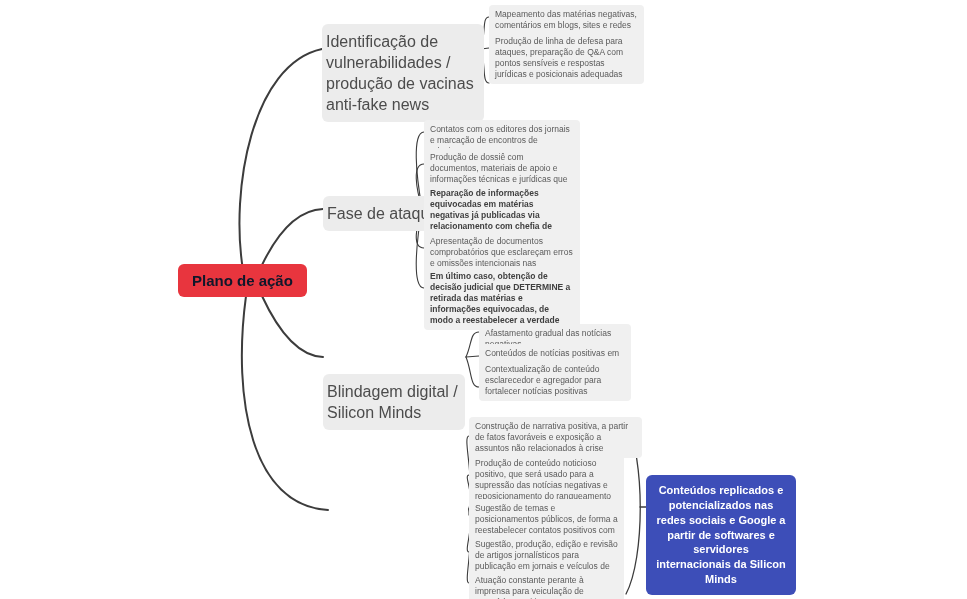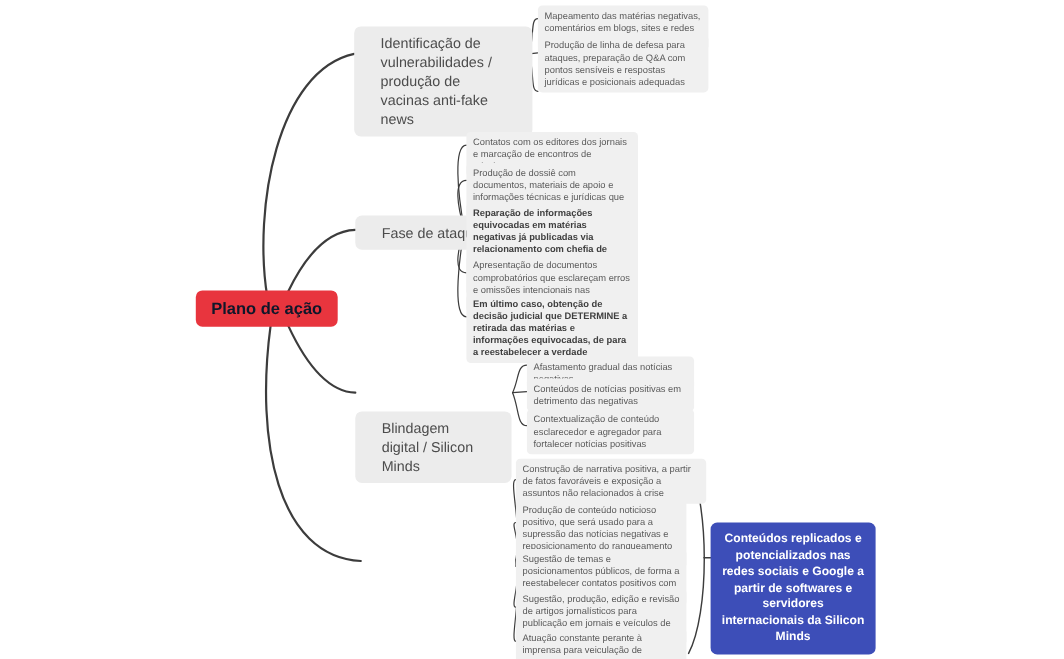--- a/index.html
+++ b/index.html
@@ -26,23 +26,23 @@
     color: #0f172a;
     font-weight: bold;
     font-size: 15px;
     padding: 8px 14px;
     border-radius: 6px;
     white-space: nowrap;
   }
   .branch {
     background: #ececec;
     color: #4c4c4c;
-    font-size: 13px;
+    font-size: 16px;
     line-height: 1.32;
-    padding: 7px 24px;
+    padding: 7px 4px;
     border-radius: 6px;
   }
   .leaf {
     background: #f0f0f0;
     color: #5a5a5a;
     font-size: 8.5px;
     line-height: 1.3;
     padding: 4px 6px;
     border-radius: 4px;
   }
@@ -107,26 +107,26 @@
 
   <div class="node branch" style="left:322px; top:24px; width:162px;">Identificação de vulnerabilidades / produção de vacinas anti-fake news</div>
   <div class="node leaf" style="left:489px; top:5px;  width:155px;">Mapeamento das matérias negativas, comentários em blogs, sites e redes sociais.</div>
   <div class="node leaf" style="left:489px; top:32px; width:155px;">Produção de linha de defesa para ataques, preparação de Q&amp;A com pontos sensíveis e respostas jurídicas e posicionais adequadas</div>
 
   <div class="node branch" style="left:323px; top:196px;">Fase de ataque</div>
   <div class="node leaf" style="left:424px; top:120px; width:156px;">Contatos com os editores dos jornais e marcação de encontros de relacionamento.</div>
   <div class="node leaf" style="left:424px; top:148px; width:156px;">Produção de dossiê com documentos, materiais de apoio e informações técnicas e jurídicas que amparem nosso discurso</div>
   <div class="node leaf bold" style="left:424px; top:184px; width:156px;">Reparação de informações equivocadas em matérias negativas já publicadas via relacionamento com chefia de redação, editores e repórteres dos jornais e veículos de comunicação mapeados.</div>
   <div class="node leaf" style="left:424px; top:232px; width:156px;">Apresentação de documentos comprobatórios que esclareçam erros e omissões intencionais nas publicações</div>
-  <div class="node leaf bold" style="left:424px; top:267px; width:156px;">Em último caso, obtenção de decisão judicial que DETERMINE a retirada das matérias e informações equivocadas, de para a reestabelecer a verdade</div>
+  <div class="node leaf bold" style="left:424px; top:267px; width:156px;">Em último caso, obtenção de decisão judicial que DETERMINE a retirada das matérias e informações equivocadas, de modo a reestabelecer a verdade</div>
 
   <div class="node branch" style="left:323px; top:341px; width:142px;margin-top:33px;">Blindagem digital / Silicon Minds</div>
   <div class="node leaf" style="left:479px; top:324px; width:152px;">Afastamento gradual das notícias negativas</div>
   <div class="node leaf" style="left:479px; top:344px; width:152px;">Conteúdos de notícias positivas em detrimento das negativas</div>
-  <div class="node leaf" style="left:479px; top:372px; width:152px;">Contextualização de conteúdo esclarecedor e agregador para fortalecer notícias positivas</div>
+  <div class="node leaf" style="left:479px; top:360px; width:152px;">Contextualização de conteúdo esclarecedor e agregador para fortalecer notícias positivas</div>
 
   <div class="node leaf" style="left:469px; top:417px; width:173px;">Construção de narrativa positiva, a partir de fatos favoráveis e exposição a assuntos não relacionados à crise</div>
   <div class="node leaf" style="left:469px; top:454px; width:155px;">Produção de conteúdo noticioso positivo, que será usado para a supressão das notícias negativas e reposicionamento do ranqueamento reputacional do Google</div>
   <div class="node leaf" style="left:469px; top:499px; width:155px;">Sugestão de temas e posicionamentos públicos, de forma a reestabelecer contatos positivos com a imprensa</div>
   <div class="node leaf" style="left:469px; top:535px; width:155px;">Sugestão, produção, edição e revisão de artigos jornalísticos para publicação em jornais e veículos de interesse</div>
   <div class="node leaf" style="left:469px; top:571px; width:155px;">Atuação constante perante à imprensa para veiculação de conteúdos positivos</div>
 
   <div class="node callout" style="left:646px; top:475px; width:150px;">Conteúdos replicados e potencializados nas redes sociais e Google a partir de softwares e servidores internacionais da Silicon Minds</div>
 
 </div>

